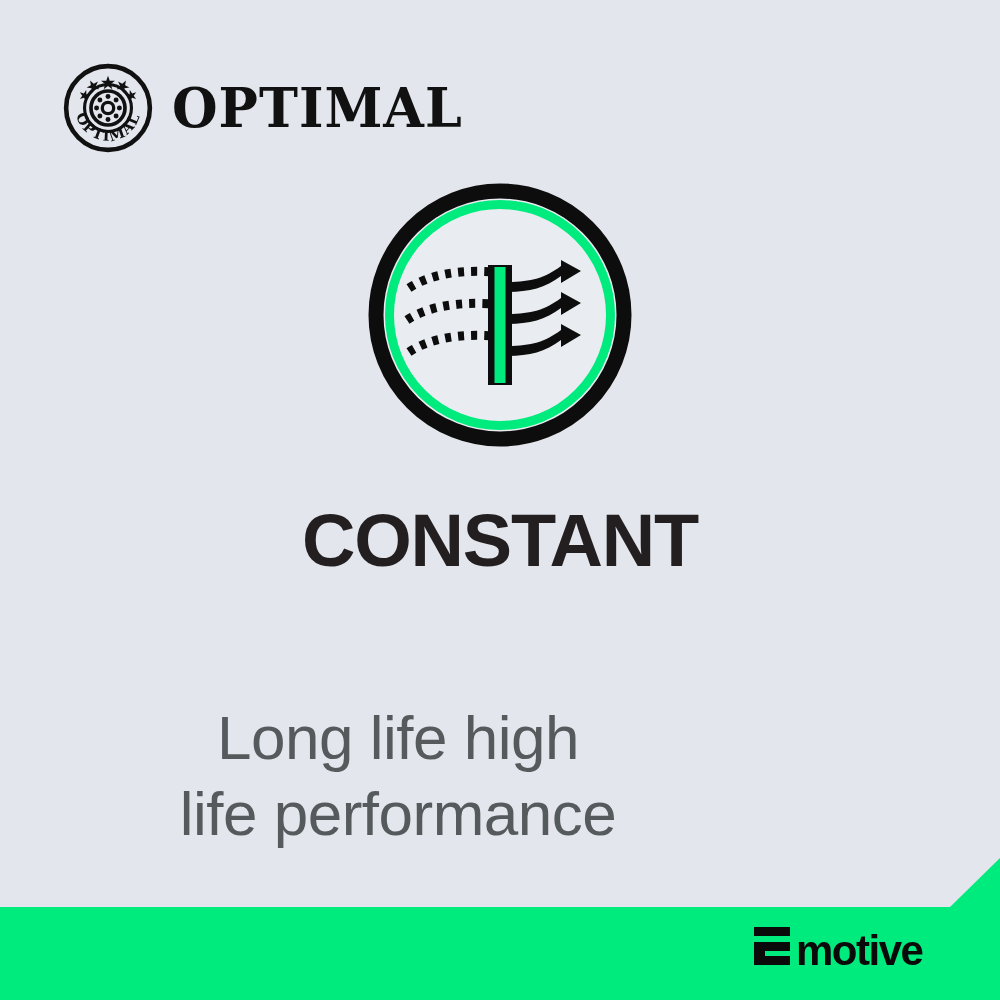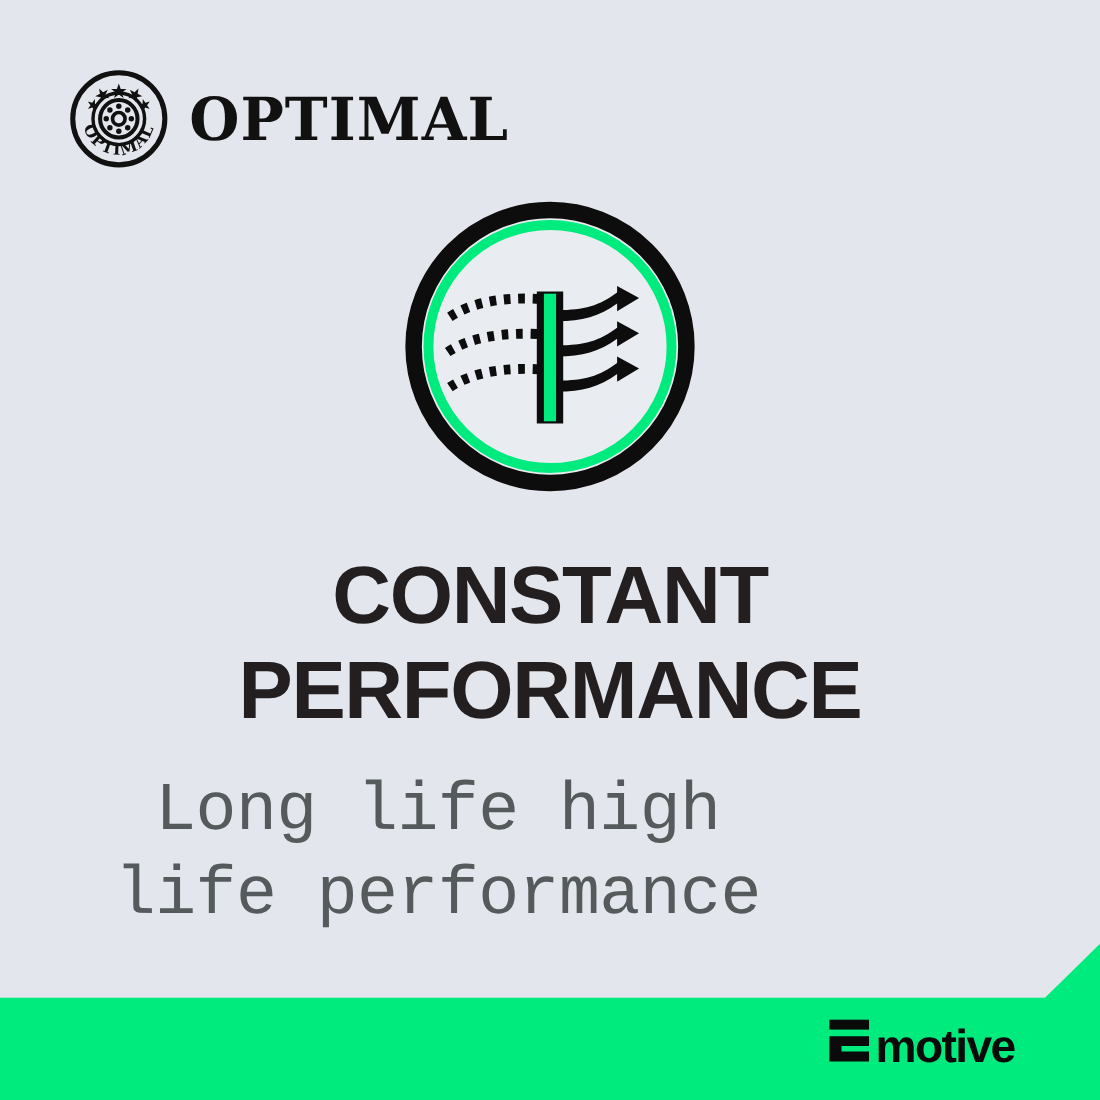--- a/index.html
+++ b/index.html
@@ -73,21 +73,21 @@
   }
   #headline .line { display: block; }
 
   #subhead {
     position: absolute;
     left: 0;
     top: 700px;
     width: 796px;
     text-align: center;
     color: #555b5d;
-    font-family: Liberation Mono, monospace;
+    font-family: Liberation Sans, sans-serif;
     font-weight: normal;
     font-size: 62px;
     line-height: 1.22;
     letter-spacing: -0.5px;
   }
   #subhead .line { display: block; }
 
   
   #footer {
     position: absolute;
@@ -192,21 +192,20 @@
         <path d="M 152,144 C 176,144 190,140 206,128 L 206,122 L 226,133 L 206,145 L 206,138
                  C 190,150 174,154 152,154 Z"></path>
         <path d="M 152,176 C 176,176 190,172 206,160 L 206,154 L 226,165 L 206,177 L 206,170
                  C 190,182 174,186 152,186 Z"></path>
       </g>
     </svg>
   </div>
 
   <div id="headline">
     <span class="line">CONSTANT</span>
-    <span class="line">PERFORMANCE</span>
   </div>
 
   <div id="subhead">
     <span class="line">Long life high</span>
     <span class="line">life performance</span>
   </div>
 
   <div id="footer">
     <svg id="footer-shape" viewBox="0 0 1000 150" preserveAspectRatio="none" aria-hidden="true">
       <path d="M 0,57 L 950,57 L 1000,8 L 1000,150 L 0,150 Z" fill="#00eb7e"></path>

